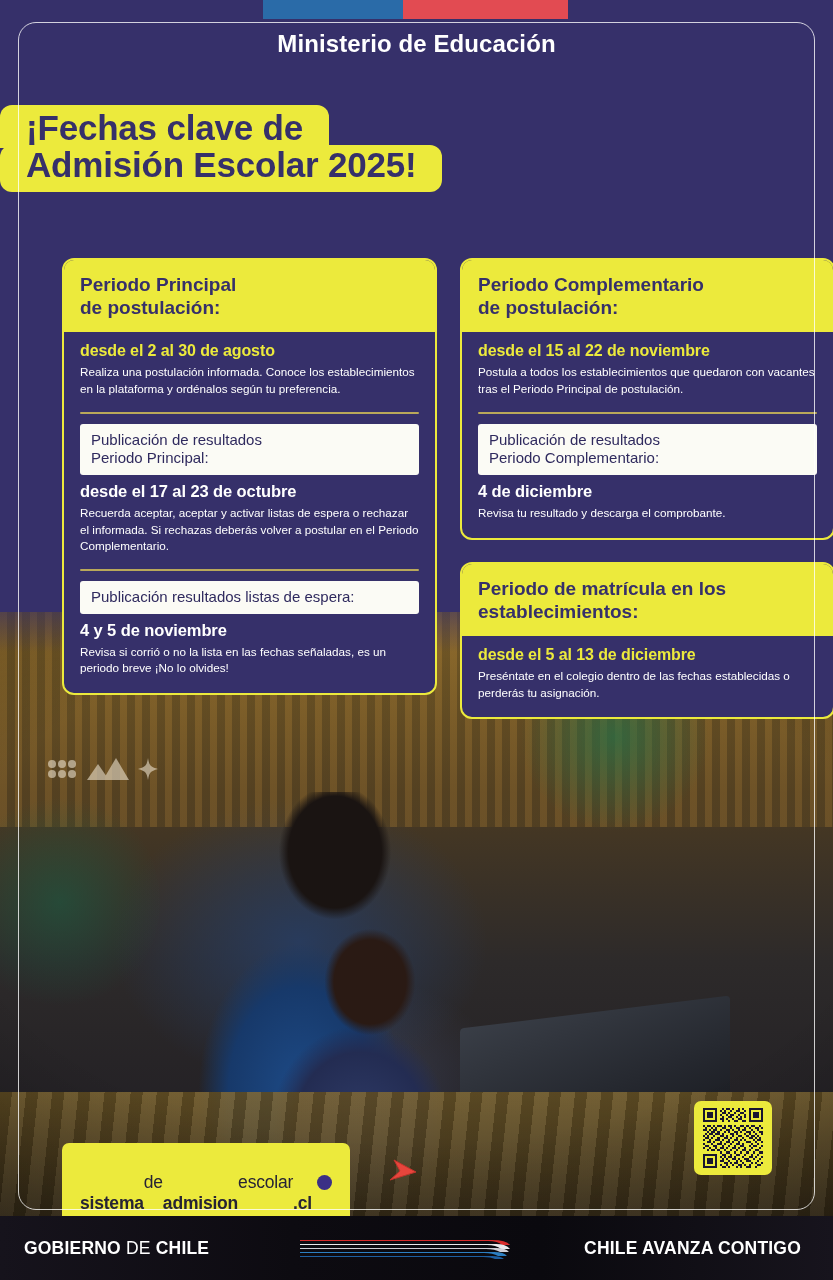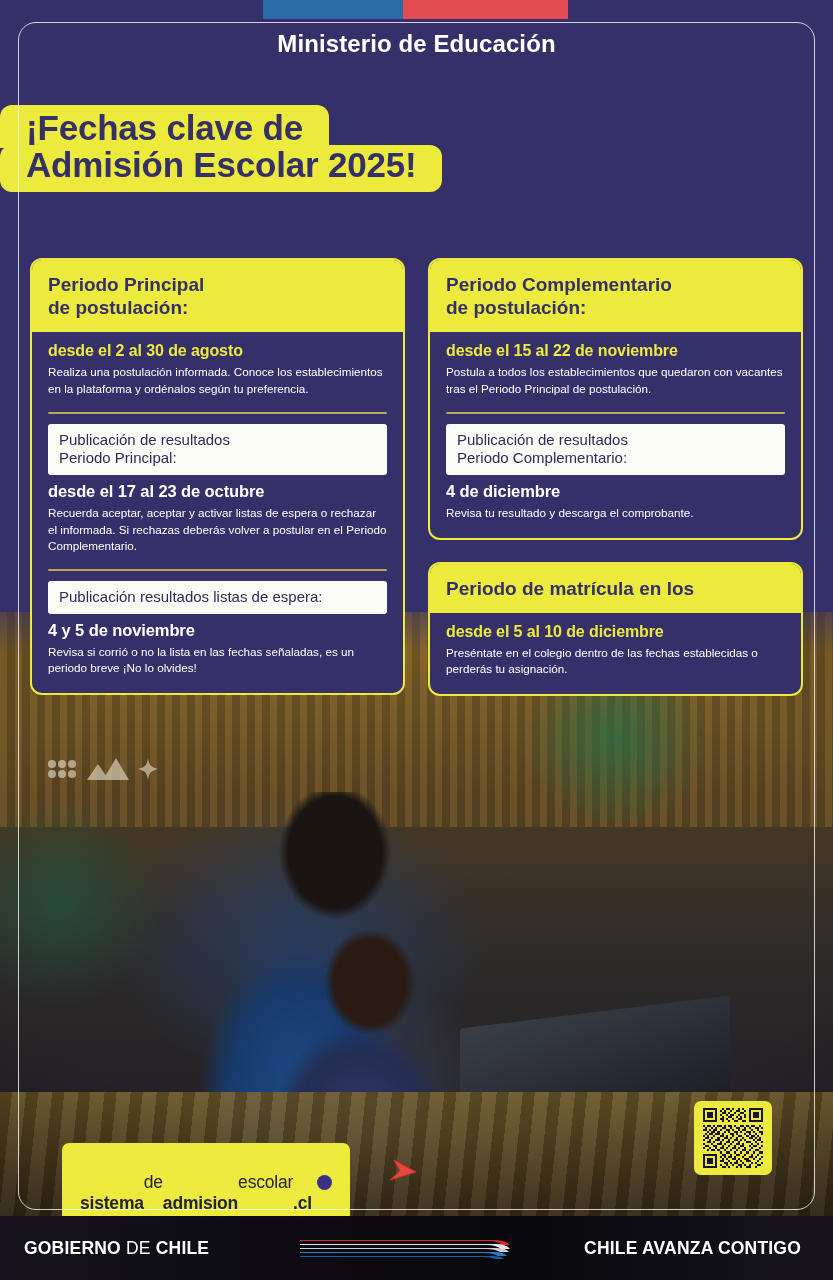--- a/index.html
+++ b/index.html
@@ -102,21 +102,21 @@
   #headline{ position:absolute; left:0; top:105px; width:833px; text-align:left; z-index:14; }
   #headline .line{
     display:inline-block; background:#ecea3c; color:#36306a;
     font-size:35px; font-weight:bold; letter-spacing:-.2px;
     padding:5px 26px 8px; line-height:1.04;
   }
   #headline .l1{ border-radius:12px 12px 0 0; padding-bottom:2px; }
   #headline .l2{ border-radius:12px; margin-top:-3px; padding-top:2px; }
 
   
-  .col{ position:absolute; z-index:14; }
+  .col{ position:absolute; z-index:14;margin-left:32px; }
   #col-left{ left:30px; top:258px; width:375px; }
   #col-right{ left:428px; top:258px; width:375px; }
 
   .card{
     border-radius:12px; overflow:hidden; background:#36306a;
     border:2px solid #ecea3c; margin-bottom:22px;
   }
   .card-head{
     background:#ecea3c; color:#36306a; font-weight:bold;
     font-size:19px; line-height:1.22; padding:13px 16px 13px 16px;
@@ -259,23 +259,24 @@
             <div>Publicación de resultados</div>
             <div>Periodo Complementario:</div>
           </div>
           <div class="date-w">4 de diciembre</div>
           <div class="desc">Revisa tu resultado y descarga el comprobante.</div>
         </div>
       </div>
       <div class="card">
         <div class="card-head">
           <div>Periodo de matrícula en los</div>
+          <div>establecimientos:</div>
         </div>
         <div class="card-body">
-          <div class="date-y">desde el 5 al 10 de diciembre</div>
+          <div class="date-y">desde el 5 al 13 de diciembre</div>
           <div class="desc">Preséntate en el colegio dentro de las fechas establecidas o perderás tu asignación.</div>
         </div>
       </div>
     </div>
 
   <div id="deco">
     <span>
       <svg width="30" height="20" viewBox="0 0 30 20">
         <g fill="#e8ddc8">
           <circle cx="4" cy="5" r="4"></circle>

